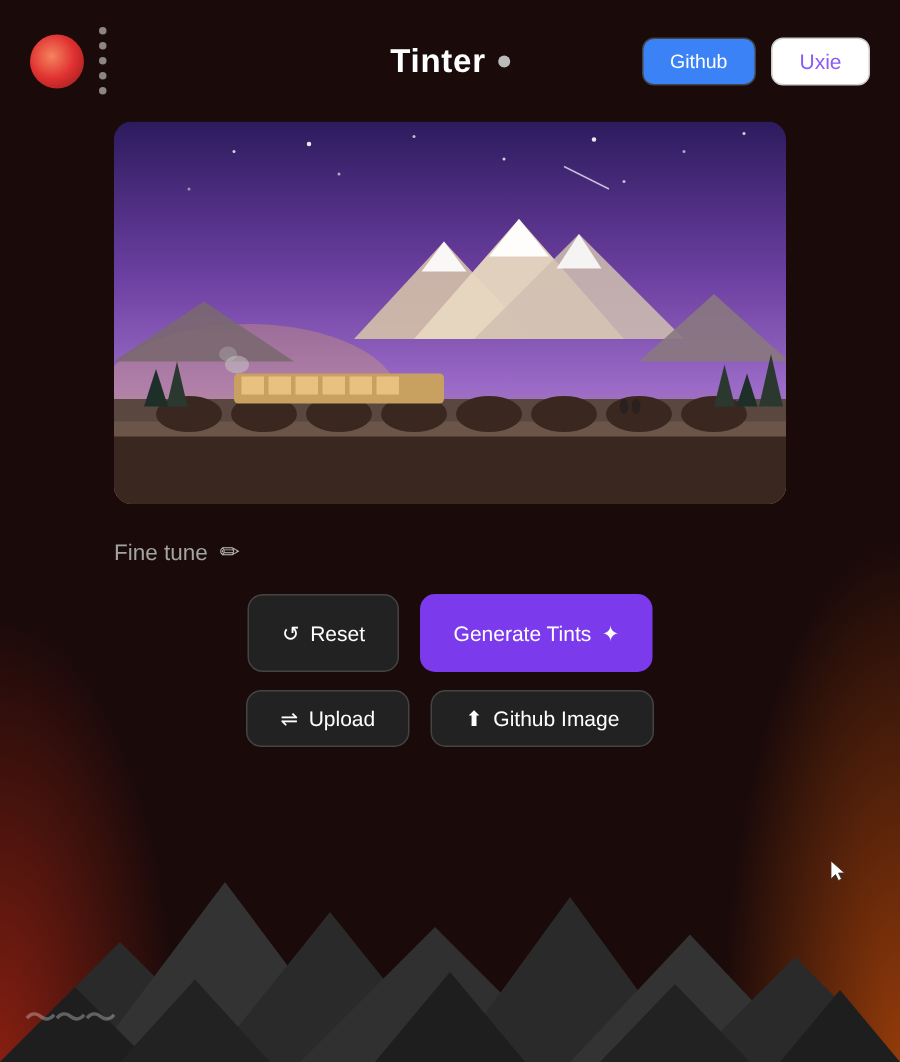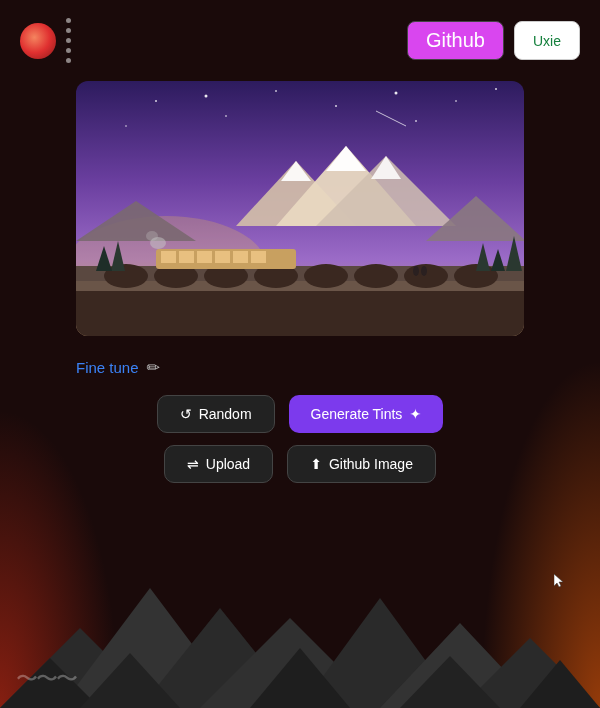--- a/index.html
+++ b/index.html
@@ -97,33 +97,33 @@
       background: #bbb;
       border-radius: 50%;
     }
 
     .header-right {
       display: flex;
       gap: 10px;
     }
 
     .btn-github {
-      background: #d946ef;
+      background: #3b82f6;
       color: #fff;
       border: 1px solid #444;
       border-radius: 8px;
       padding: 7px 18px;
-      font-size: 20px;
+      font-size: 13px;
       font-weight: 500;
       cursor: pointer;
     }
 
     .btn-uxie {
       background: #fff;
-      color: #15803d;
+      color: #8b5cf6;
       border: 1px solid #ccc;
       border-radius: 8px;
       padding: 7px 18px;
       font-size: 14px;
       font-weight: 500;
       cursor: pointer;
     }
 
     
     .main-content {
@@ -181,21 +181,21 @@
 
     .finetune-section {
       display: flex;
       align-items: center;
       gap: 8px;
       cursor: pointer;
     }
 
     .finetune-label {
       font-size: 15px;
-      color: #3b82f6;
+      color: #a3a3a3;
       font-weight: 500;
     }
 
     .pencil-icon {
       font-size: 16px;
       color: #bbb;
     }
 
     
     .actions-row {
@@ -216,21 +216,21 @@
       display: flex;
       align-items: center;
       gap: 7px;
     }
 
     .btn-generate {
       background: #7c3aed;
       color: #fff;
       border: none;
       border-radius: 10px;
-      padding: 4px 22px;
+      padding: 18px 22px;
       font-size: 14px;
       font-weight: 500;
       cursor: pointer;
       display: flex;
       align-items: center;
       gap: 7px;
     }
 
     .btn-random {
       background: #222;
@@ -301,20 +301,24 @@
     <div class="logo-icon"></div>
     <div class="sidebar-dots">
       <span></span>
         <span></span>
         <span></span>
         <span></span>
         <span></span>
     </div>
   </div>
 
+  <div class="header-title-area">
+    <span class="app-title">Tinter</span>
+    <span class="title-dot"></span>
+  </div>
 
   <div class="header-right">
     <button class="btn-github">Github</button>
     <button class="btn-uxie">Uxie</button>
   </div>
 </header>
 
 <div class="main-content">
 
   <div class="image-container">
@@ -411,21 +415,21 @@
   <div class="controls-row">
     <div class="finetune-section">
       <span class="finetune-label">Fine tune</span>
       <span class="pencil-icon">✏</span>
     </div>
   </div>
 
   <div class="actions-row">
     <button class="btn-reset">
       <span>↺</span>
-      <span>Random</span>
+      <span>Reset</span>
     </button>
     <button class="btn-generate">
       <span>Generate Tints</span>
       <span>✦</span>
     </button>
   </div>
 
   <div class="actions-row">
     <button class="btn-random">
       <span>⇌</span>

